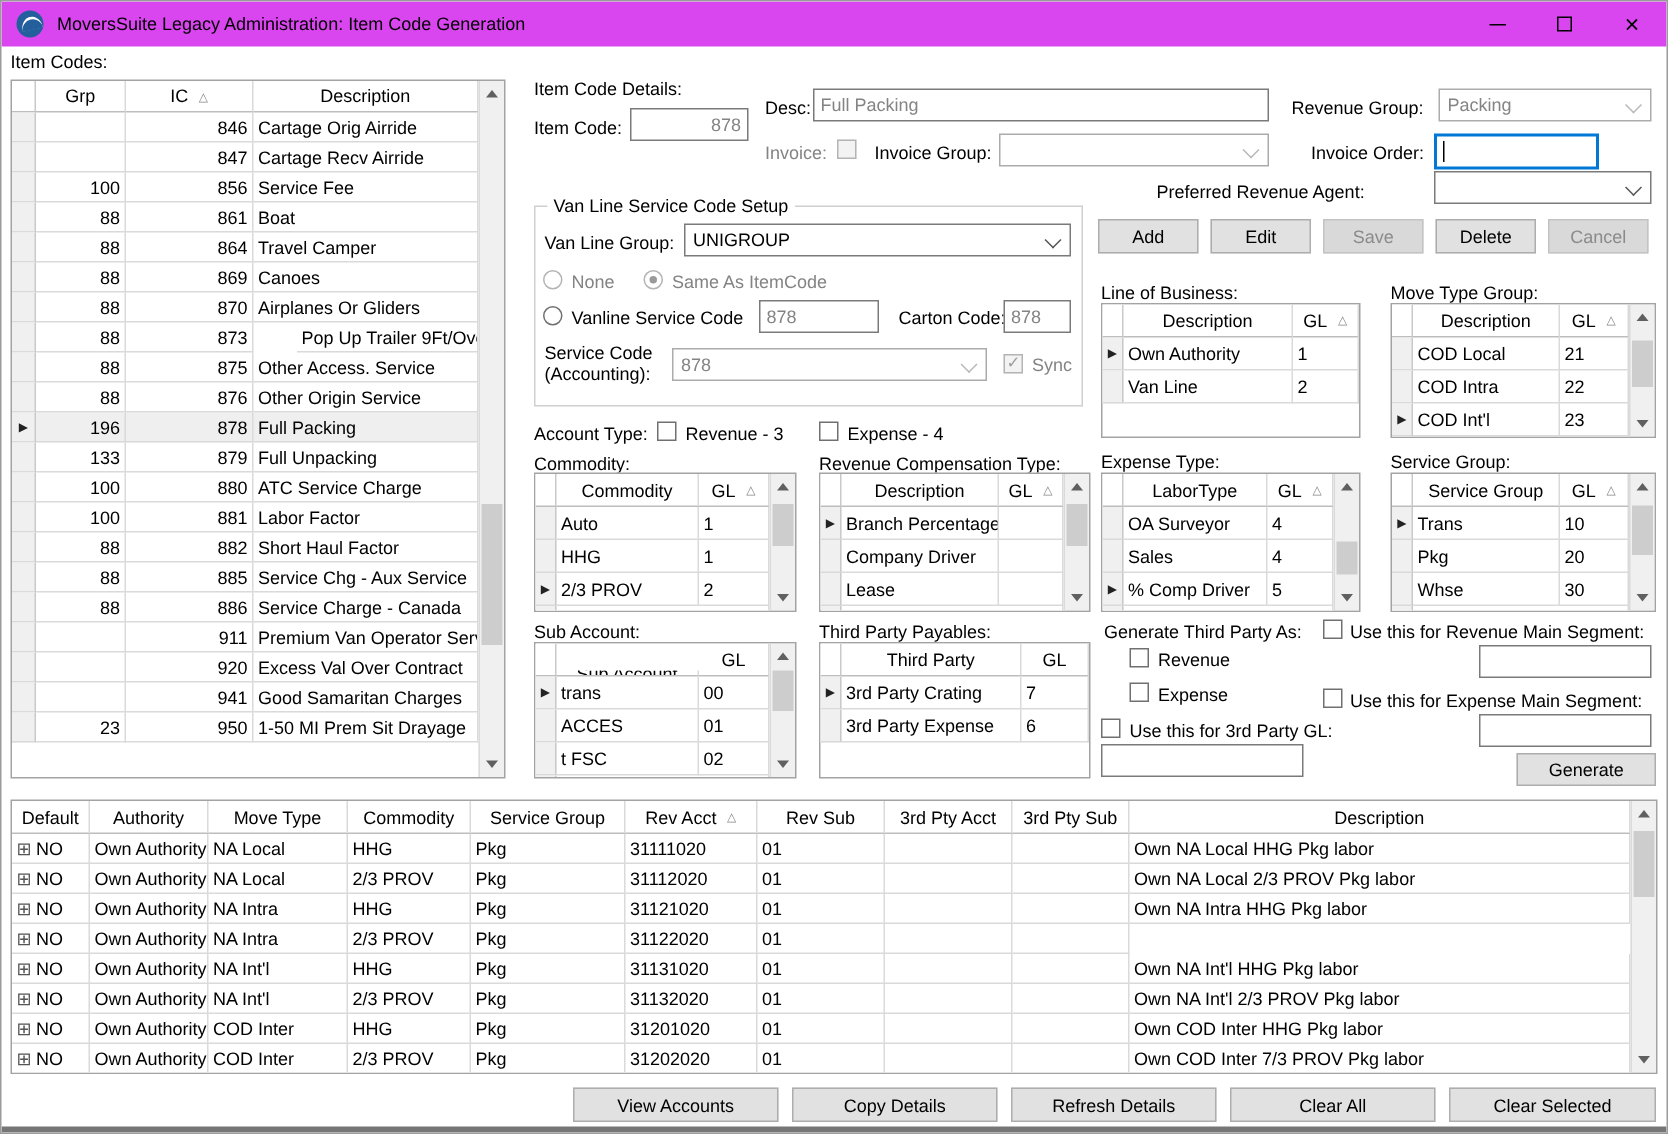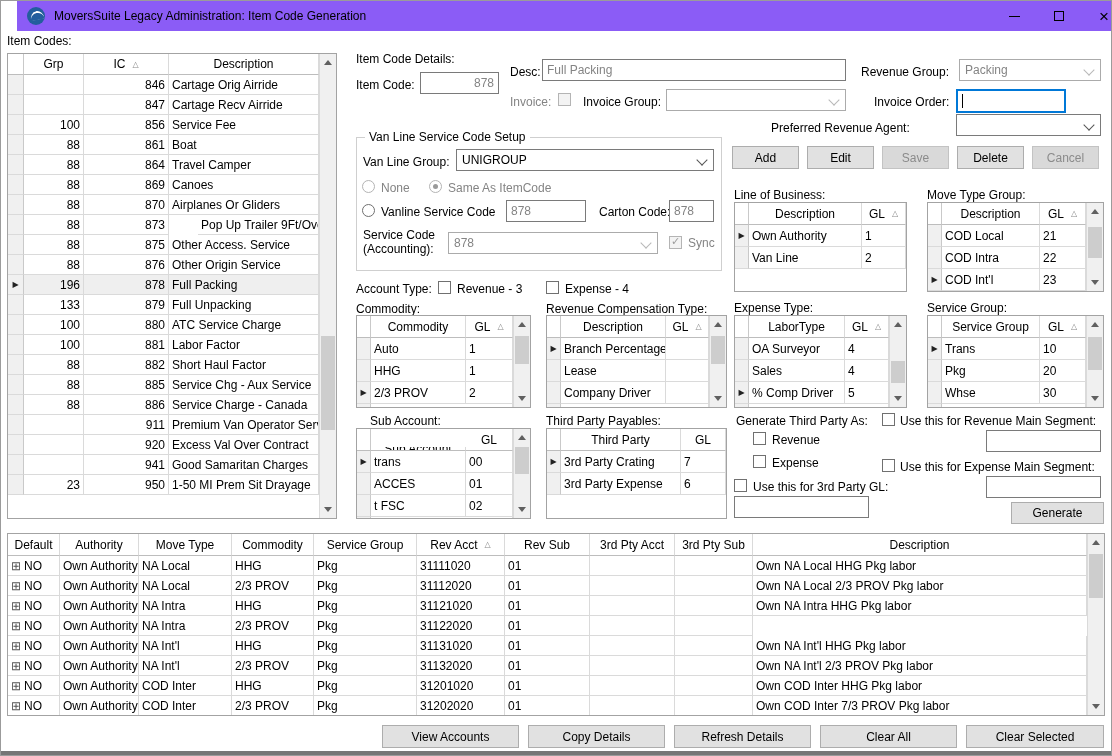--- a/index.html
+++ b/index.html
@@ -41,21 +41,21 @@
   .sort{font-size:8px;color:#8a8a8a;margin-left:7px;}
   .exp{font-size:12px;color:#555;margin-right:3px;line-height:10px;}
   .dg-partial{height:5px;overflow:hidden;}
   .dg-scroll{position:absolute;right:0;top:0;bottom:0;width:17px;background:#f0f0f0;border-left:1px solid #dadada;box-sizing:border-box;}
   .sb-btn{position:absolute;left:0;width:16px;height:17px;display:flex;align-items:center;justify-content:center;}
   .sb-btn.down{bottom:0;}
   .tri-up{width:0;height:0;border-left:4px solid transparent;border-right:4px solid transparent;border-bottom:5px solid #606060;}
   .tri-down{width:0;height:0;border-left:4px solid transparent;border-right:4px solid transparent;border-top:5px solid #606060;}
   .sb-thumb{position:absolute;left:1px;width:14px;background:#cdcdcd;}
   
-  #titlebar{position:absolute;left:16px;top:0;right:0;height:30px;background:#8b5cf6;}
+  #titlebar{position:absolute;left:0;top:0;right:0;height:30px;background:#d946ef;}
   #appicon{position:absolute;left:10px;top:6px;width:18px;height:18px;border-radius:50%;background:#235e9d;overflow:hidden;}
   #appicon::after{content:"";position:absolute;left:3px;top:4px;width:14px;height:7px;border-radius:50% 50% 0 0/100% 100% 0 0;border-top:2px solid #fff;transform:rotate(-12deg);}
   #apptitle{position:absolute;left:37px;top:8px;font-size:12px;}
   .wbtn{position:absolute;top:0;width:34px;height:30px;display:flex;align-items:center;justify-content:center;}
   .min-glyph{width:11px;height:1px;background:#000;}
   .max-glyph{width:10px;height:10px;border:1px solid #000;box-sizing:border-box;}
   .close-glyph{font-size:17px;line-height:17px;font-weight:400;}
 </style>
 </head>
 <body>
@@ -511,30 +511,30 @@
           <div class="dg-cell al-l" style="flex: 0 0 105px;">
             <span>Branch Percentage</span>
           </div>
           <div class="dg-cell al-l" style="flex: 1 1 auto;">
             <span></span>
           </div>
         </div>
         <div class="dg-row" style="height: 22px;">
           <div class="dg-marker" style="flex: 0 0 14px;"></div>
           <div class="dg-cell al-l" style="flex: 0 0 105px;">
+            <span>Company Driver</span>
+          </div>
+          <div class="dg-cell al-l" style="flex: 1 1 auto;">
+            <span></span>
+          </div>
+        </div>
+        <div class="dg-row" style="height: 22px;">
+          <div class="dg-marker" style="flex: 0 0 14px;"></div>
+          <div class="dg-cell al-l" style="flex: 0 0 105px;">
             <span>Lease</span>
-          </div>
-          <div class="dg-cell al-l" style="flex: 1 1 auto;">
-            <span></span>
-          </div>
-        </div>
-        <div class="dg-row" style="height: 22px;">
-          <div class="dg-marker" style="flex: 0 0 14px;"></div>
-          <div class="dg-cell al-l" style="flex: 0 0 105px;">
-            <span>Company Driver</span>
           </div>
           <div class="dg-cell al-l" style="flex: 1 1 auto;">
             <span></span>
           </div>
         </div>
         <div class="dg-row dg-partial">
           <div class="dg-marker" style="flex: 0 0 14px;"></div>
           <div class="dg-cell" style="flex: 1 1 auto;"></div>
         </div>
       </div>
@@ -542,21 +542,21 @@
         <div class="sb-btn" style="top: 0px;">
           <div class="tri-up"></div>
         </div>
         <div class="sb-thumb" style="top: 20px; height: 28px;"></div>
         <div class="sb-btn down">
           <div class="tri-down"></div>
         </div>
       </div>
     </div>
 
-  <div class="lbl" style="left:369px;top:413px">Sub Account:</div>
+  <div class="lbl" style="left:355px;top:413px">Sub Account:</div>
   <div id="grid-subaccount" class="dgrid" style="left:355px;top:427px;width:175px;height:91px">
       <div class="dg-body" style="right: 17px;">
         <div class="dg-hrow" style="height: 22px;">
           <div class="dg-corner" style="flex: 0 0 14px;"></div>
           <div class="dg-cell" style="flex: 0 0 95px; margin-top: 18px;">
             <span>Sub Account</span>
           </div>
           <div class="dg-cell" style="flex: 1 1 auto;">
             <span>GL</span>
           </div>

